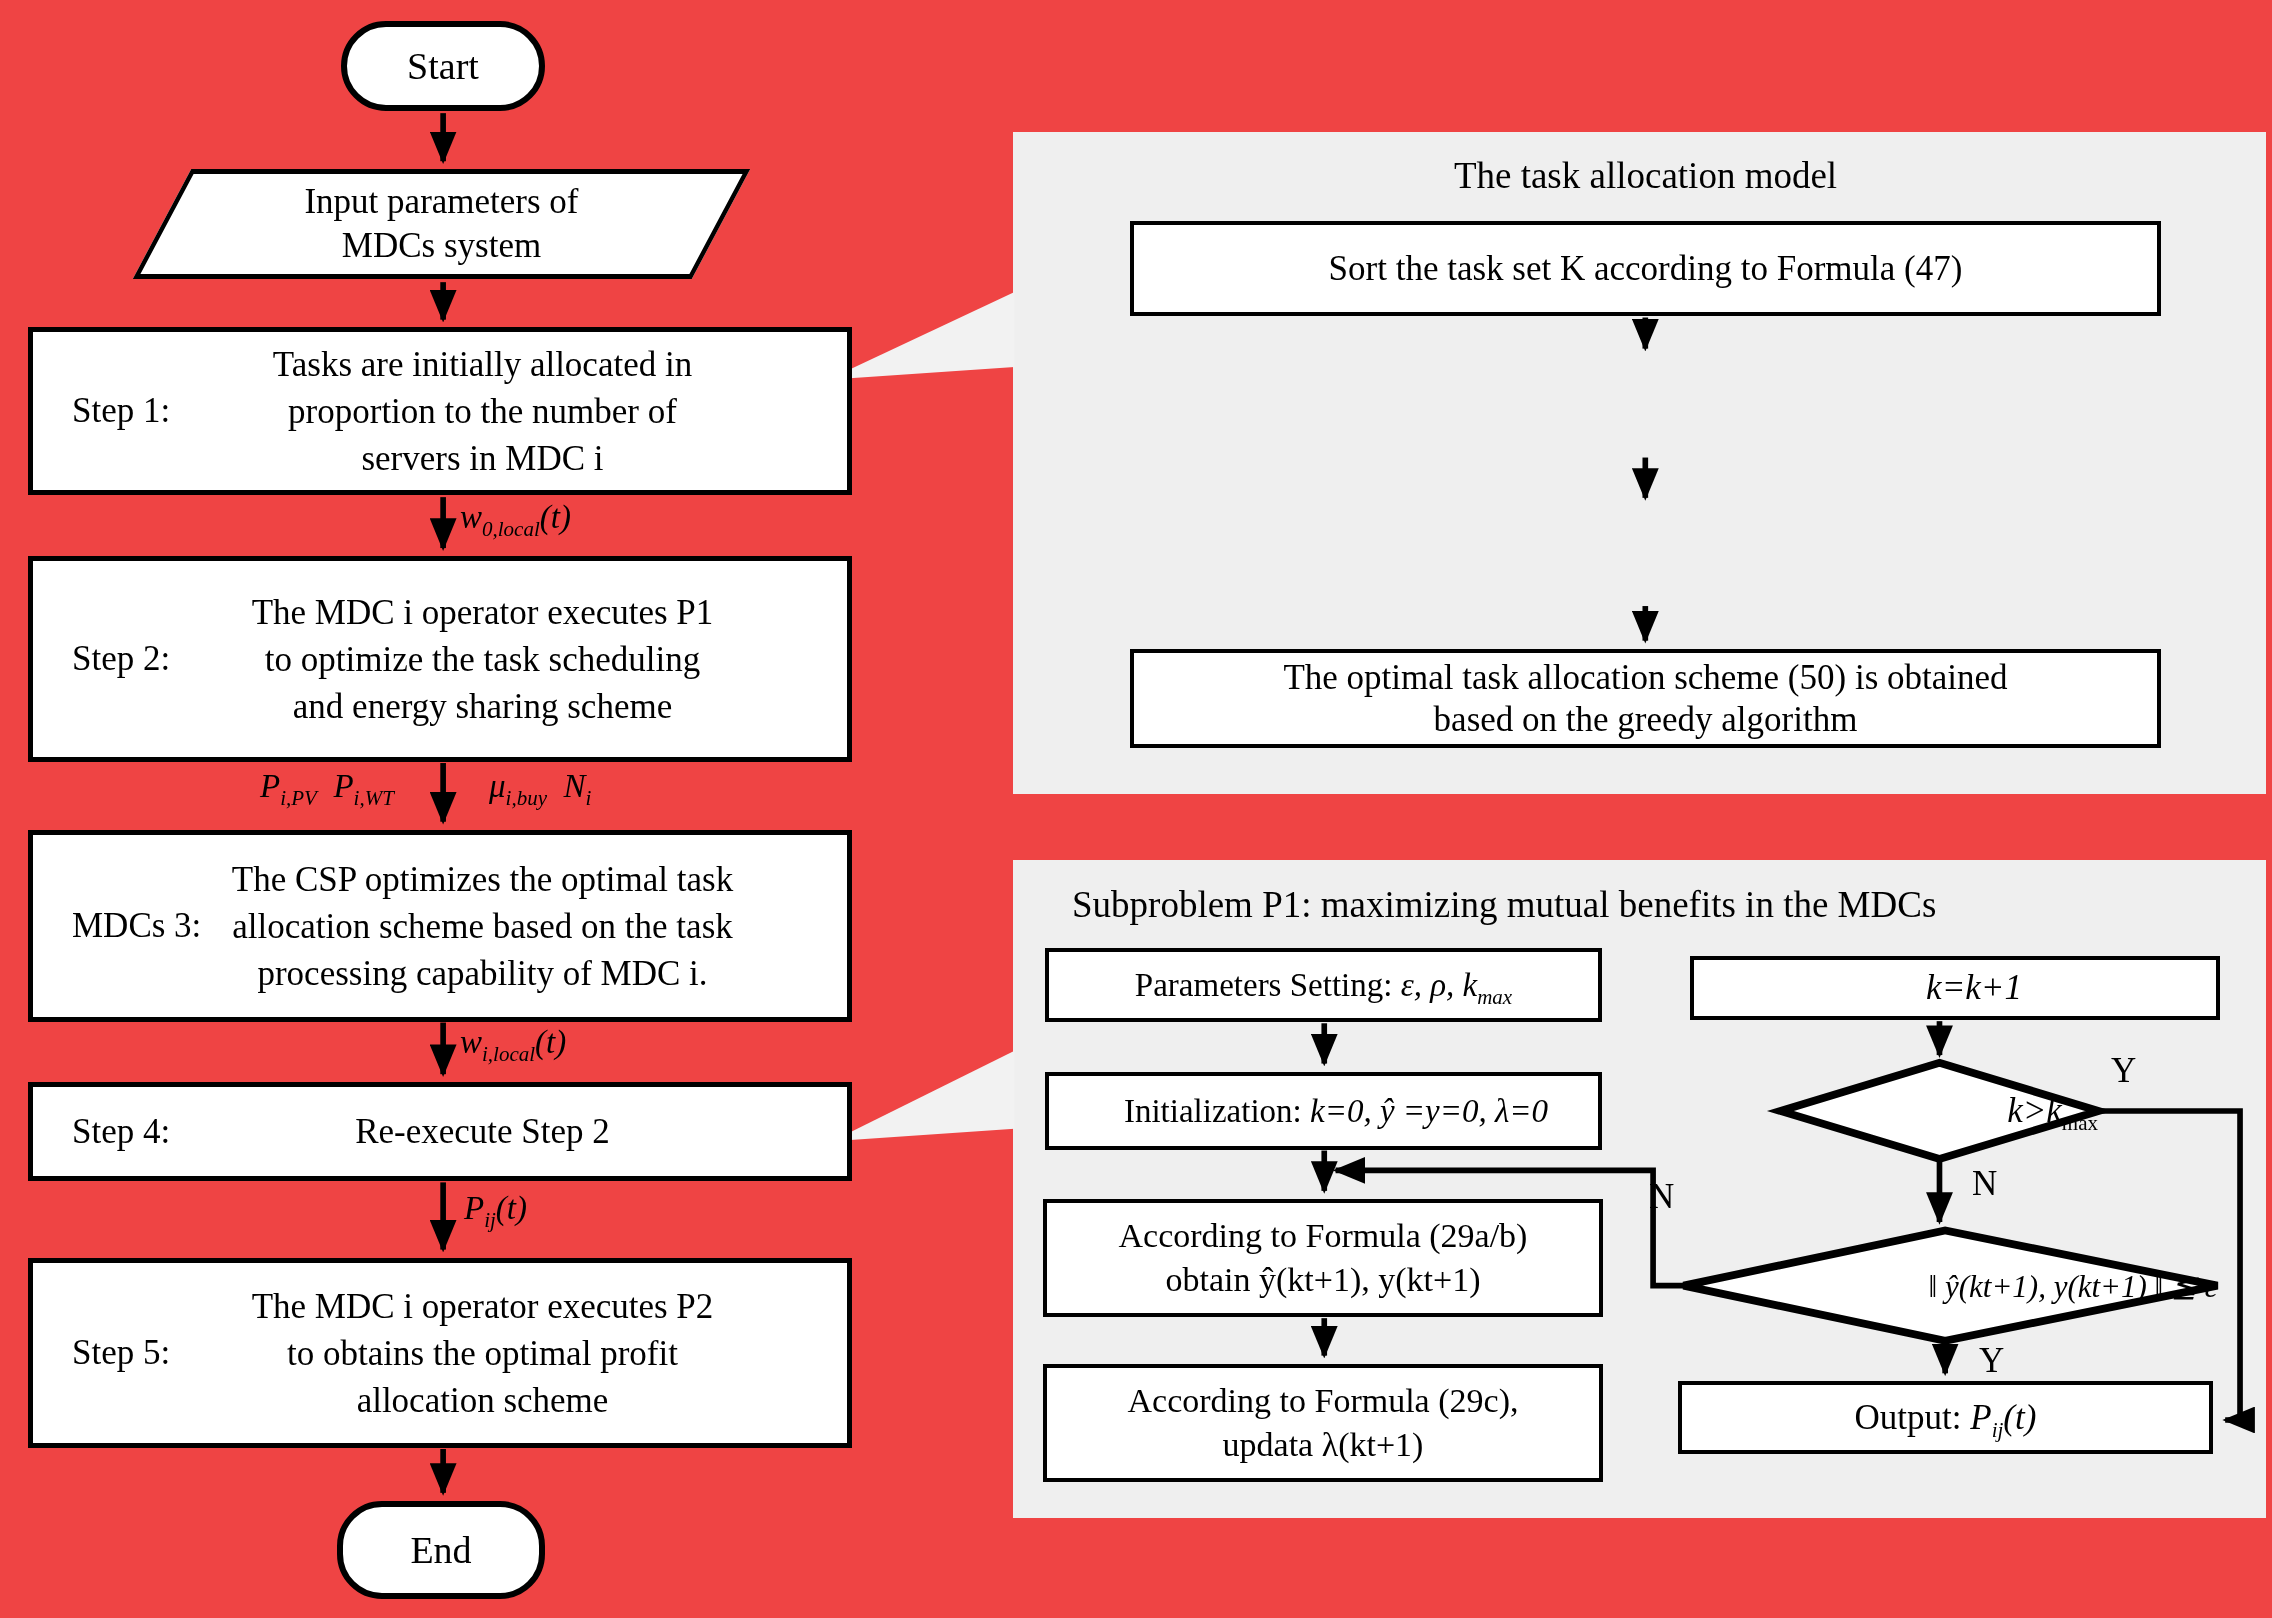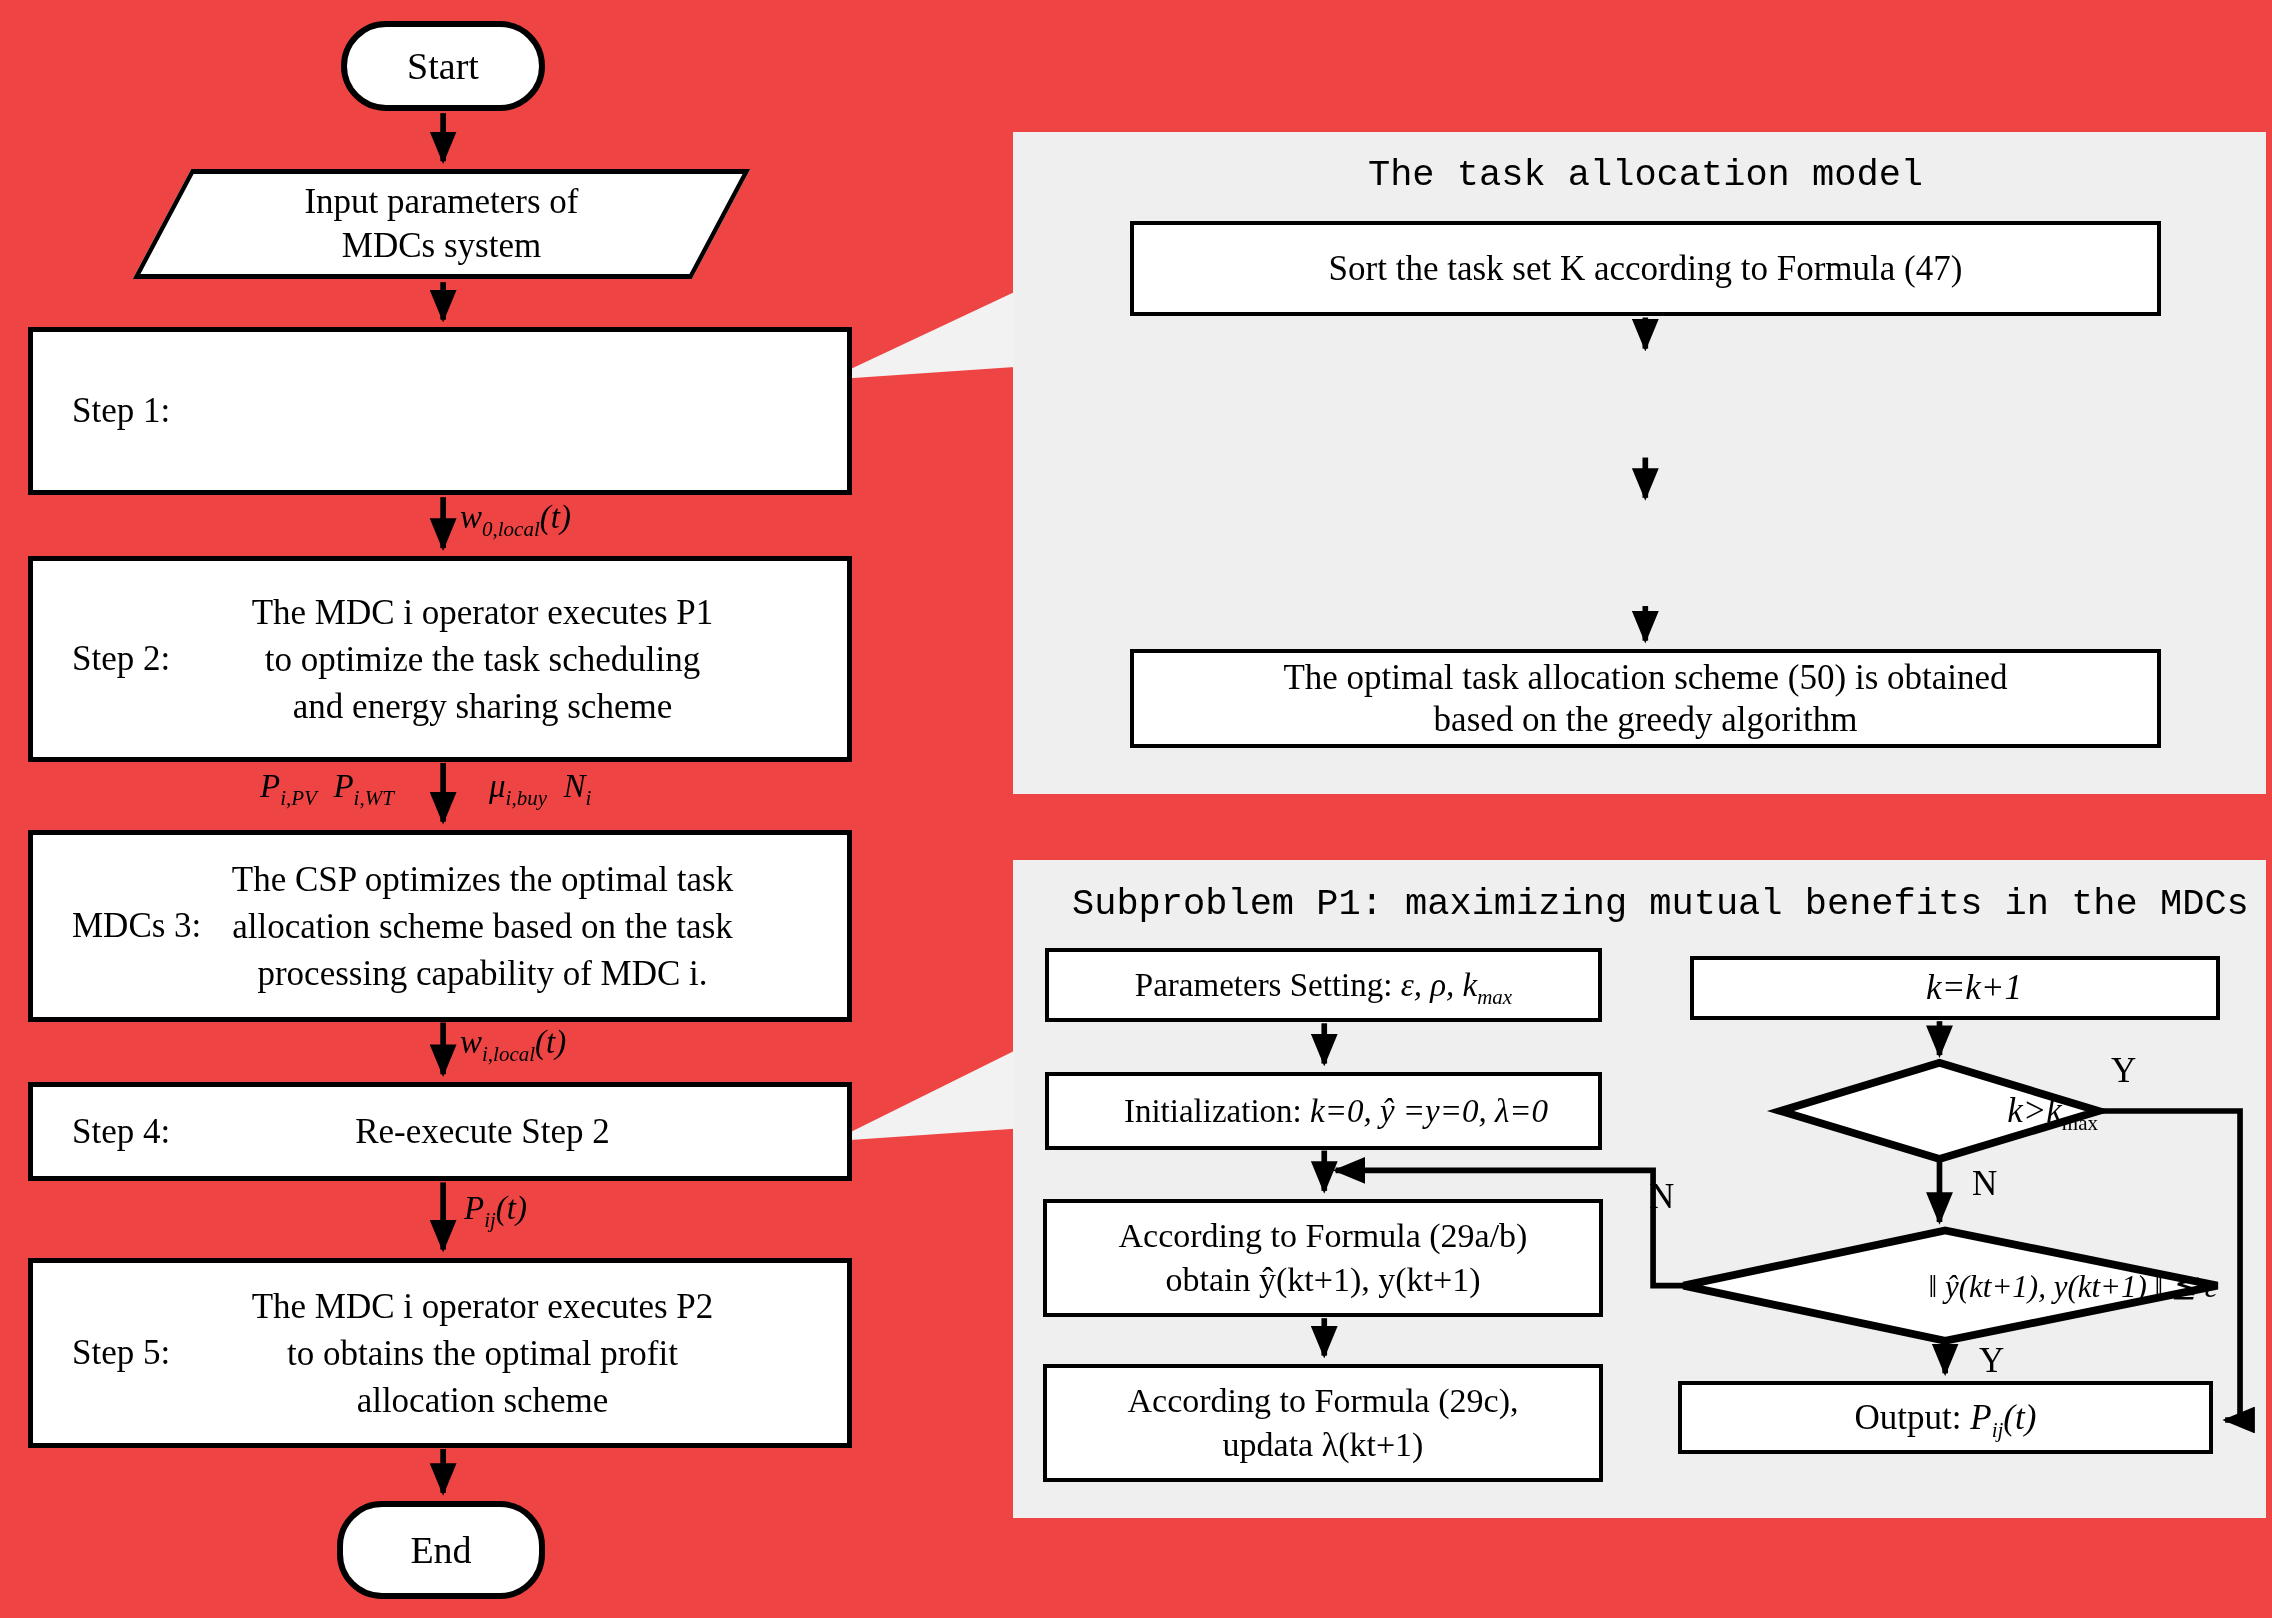--- a/index.html
+++ b/index.html
@@ -15,21 +15,21 @@
   .stadium{border-radius:45px;border-width:6.4px;font-size:38px;}
   .stepbox{justify-content:center;}
   .steplabel{position:absolute;left:39px;top:50%;transform:translateY(-50%);
              font-size:35px;white-space:nowrap;}
   .steptext{font-size:35px;line-height:47px;padding-left:85px;}
   .ptext{font-size:35px;line-height:45px;}
   .skewshape{position:absolute;border:5px solid #000;background:#fff;box-sizing:border-box;
              transform:skewX(-28deg);z-index:3;}
   .overlaytext{position:absolute;display:flex;align-items:center;justify-content:center;
                text-align:center;z-index:4;background:transparent;border:none;}
-  .title{position:absolute;z-index:4;font-size:37px;white-space:nowrap;font-family:Liberation Mono, monospace;}
+  .title{position:absolute;z-index:4;font-size:37px;white-space:nowrap;}
   .edgelabel{position:absolute;z-index:4;font-size:33px;font-style:italic;white-space:nowrap;}
   .edgelabel sub,.mathsub{font-size:21px;font-style:italic;}
   .branchlabel{position:absolute;z-index:4;font-size:35px;}
   .dtext{position:absolute;z-index:4;display:flex;align-items:center;justify-content:flex-end;
          text-align:center;font-style:italic;}
   .math{font-style:italic;}
   .thinborder{border-width:4.2px;}
   sub{line-height:0;}
 </style>
 </head>
@@ -86,20 +86,21 @@
 
   <div class="node stadium" style="left:341px;top:20.5px;width:204px;height:90px;">
     <span>Start</span>
   </div>
 
   <div class="skewshape" style="left:162px;top:169px;width:559px;height:110px;"></div>
   <div class="overlaytext ptext" style="left:162px;top:169px;width:559px;height:110px;font-size:35px;line-height:44px;">Input parameters of<br>MDCs system</div>
 
   <div class="node stepbox" style="left:28px;top:327px;width:824px;height:168px;">
     <span class="steplabel">Step 1:</span>
+    <div class="steptext">Tasks are initially allocated in<br>proportion to the number of<br>servers in MDC i</div>
   </div>
 
   <div class="node stepbox" style="left:28px;top:556px;width:824px;height:206px;">
     <span class="steplabel">Step 2:</span>
     <div class="steptext">The MDC i operator executes  P1<br>to  optimize the task scheduling<br>and energy sharing scheme</div>
   </div>
 
   <div class="node stepbox" style="left:28px;top:830px;width:824px;height:192px;">
     <span class="steplabel">MDCs 3:</span>
     <div class="steptext">The CSP optimizes the optimal task<br>allocation scheme based on the task<br>processing capability of MDC i.</div>

